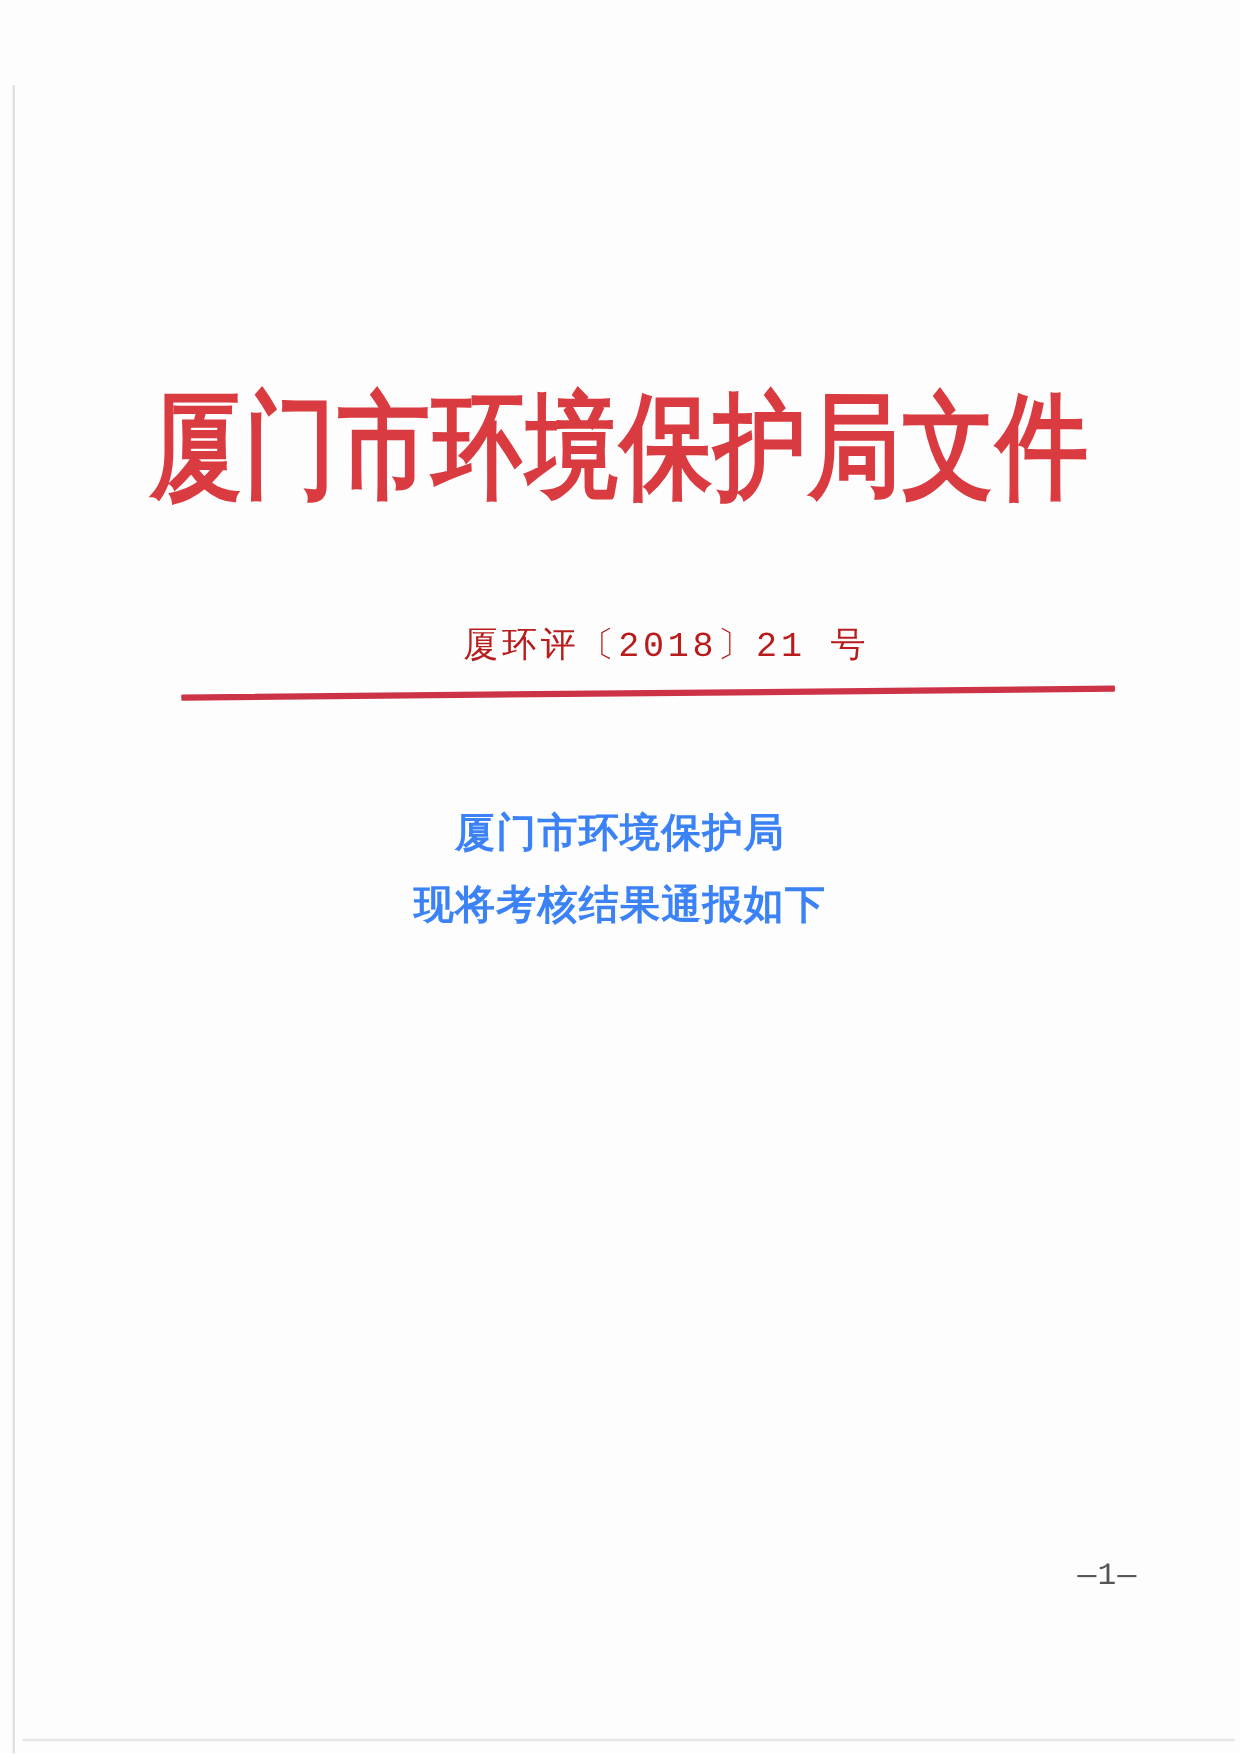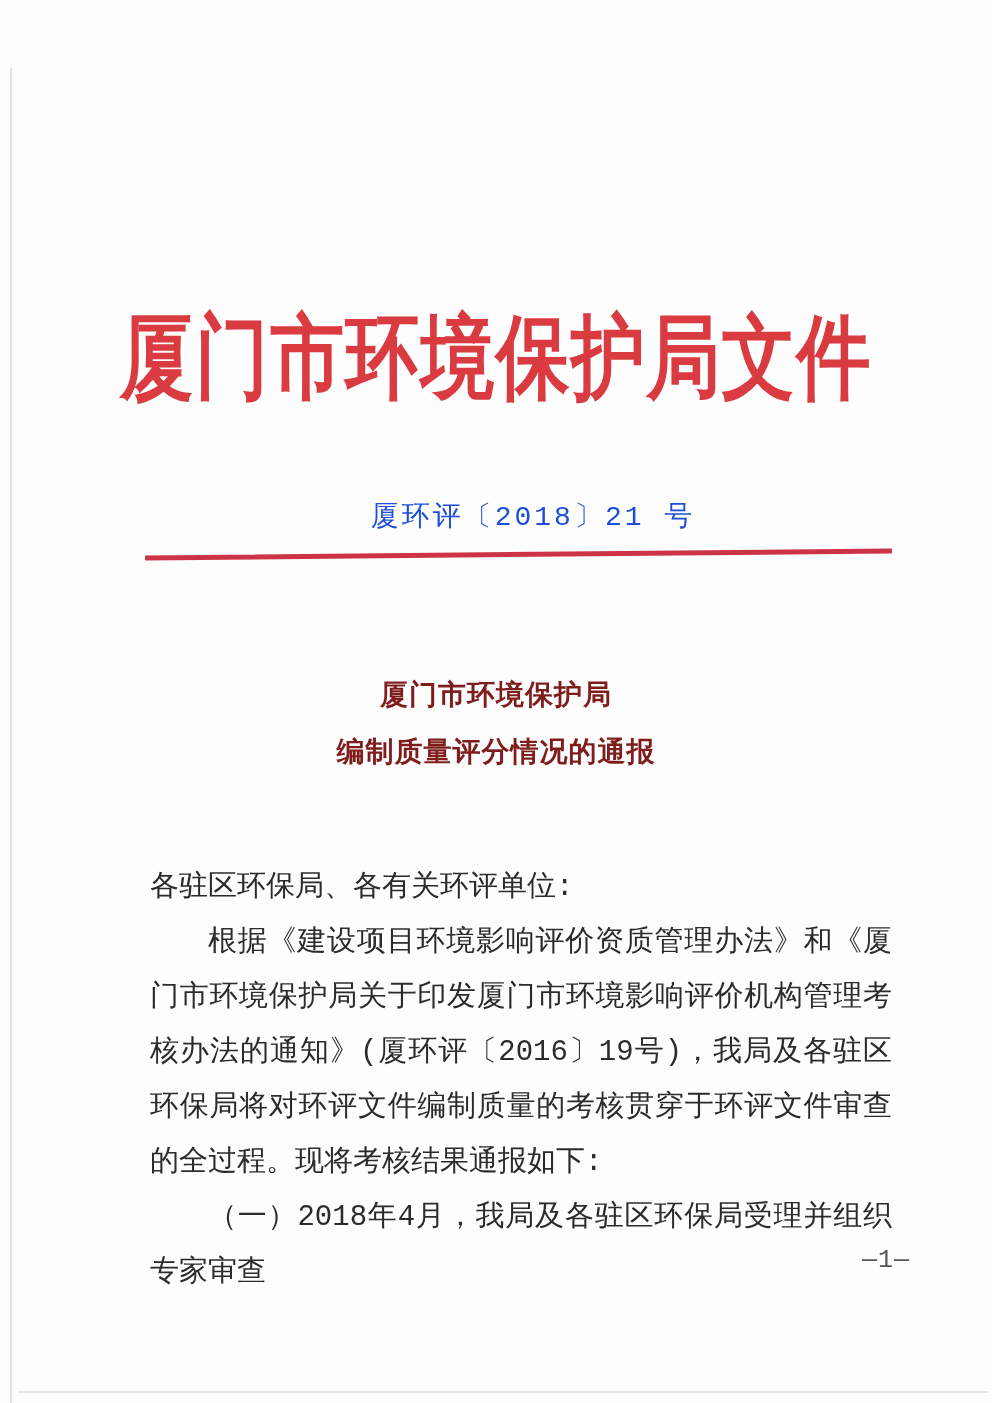--- a/index.html
+++ b/index.html
@@ -40,38 +40,38 @@
     transform-origin: 50% 50%;
     letter-spacing: 2px;
     line-height: 110px;
   }
   
   .doc-number {
     position: absolute; top: 497px; left: 0; right: 0;
     text-align: center;
     padding-left: 74px;
     font-size: 28px;
-    color: #1d4ed8;
+    color: #b91c1c;
     letter-spacing: 3px;
   }
   
   .red-rule {
     position: absolute; top: 552px; left: 145px;
     width: 747px; height: 5px;
     background: var(--rule-red);
     transform: rotate(-0.55deg);
     transform-origin: 50% 50%;
     border-radius: 1px;
   }
   
   .doc-title {
-    position: absolute; top: 668px; left: 0; right: 0;
+    position: absolute; top: 640px; left: 0; right: 0;
     text-align: center;
-    font-size: 28px; font-weight: bold;
-    color: #7f1d1d;
+    font-size: 32px; font-weight: bold;
+    color: #3b82f6;
     line-height: 57px;
     letter-spacing: 1px;
   }
   
   .body-text {
     position: absolute; top: 860px; left: 150px;
     width: 742px;
     font-size: 29px;
     line-height: 55px;
     color: var(--text-color);
@@ -98,24 +98,19 @@
   <div class="edge-bottom"></div>
 
   <div class="org-title">厦门市环境保护局文件</div>
 
   <div class="doc-number">厦环评〔2018〕21 号</div>
 
   <div class="red-rule"></div>
 
   <div class="doc-title">
     <div>厦门市环境保护局</div>
-    <div>编制质量评分情况的通报</div>
+    <div>现将考核结果通报如下</div>
   </div>
 
-  <div class="body-text">
-    <p>各驻区环保局、各有关环评单位:</p>
-    <p class="indent">根据《建设项目环境影响评价资质管理办法》和《厦门市环境保护局关于印发厦门市环境影响评价机构管理考核办法的通知》(厦环评〔2016〕19号)，我局及各驻区环保局将对环评文件编制质量的考核贯穿于环评文件审查的全过程。现将考核结果通报如下:</p>
-    <p class="indent">（一）2018年4月，我局及各驻区环保局受理并组织专家审查</p>
-  </div>
 
   <div class="page-number">—1—</div>
 
 </div>
 
 </body></html>

